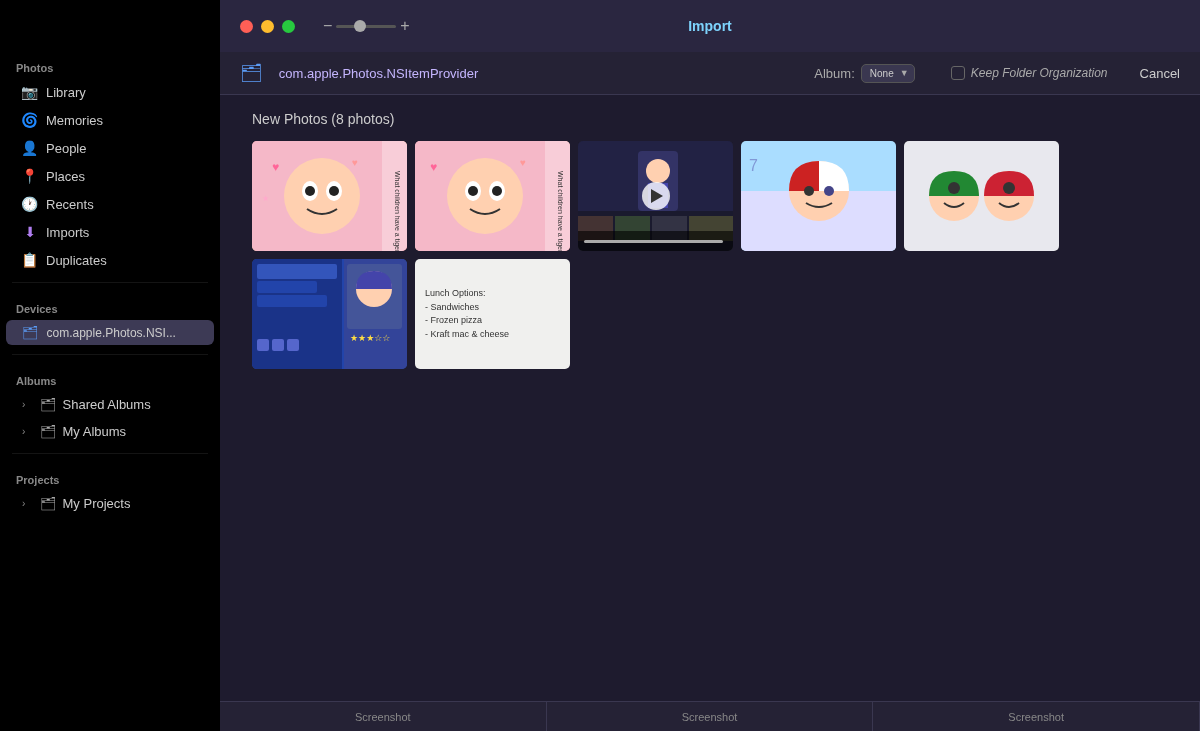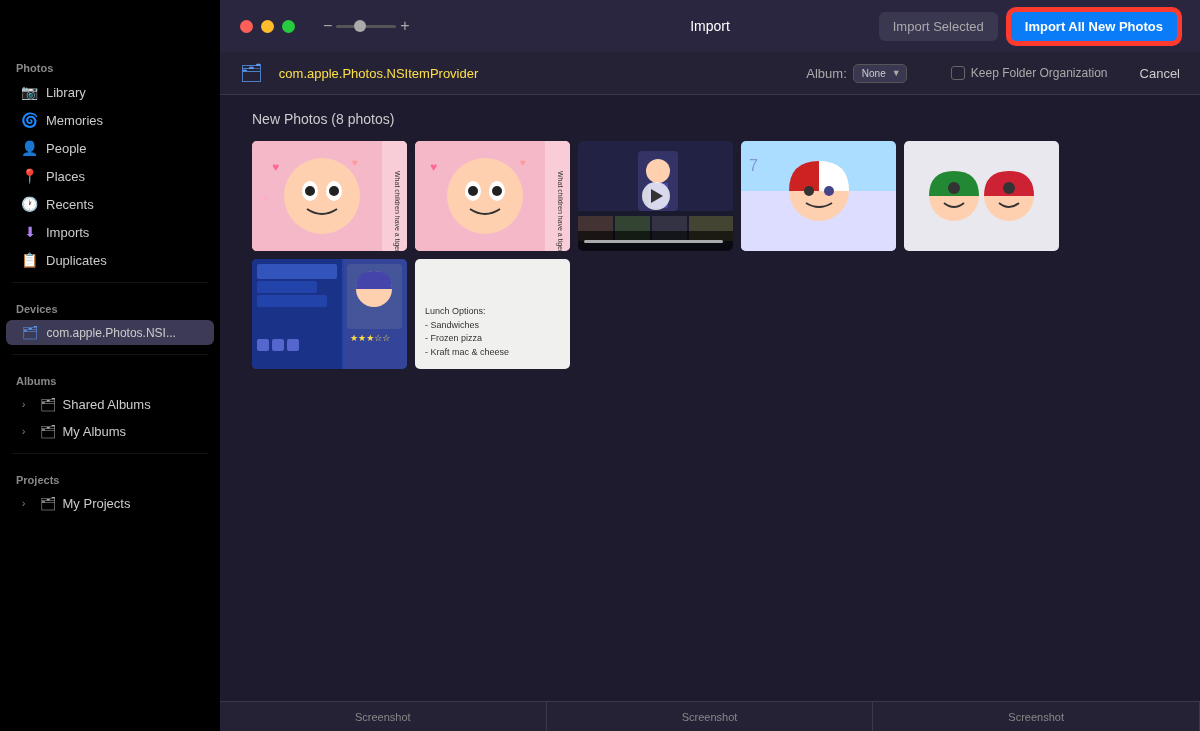--- a/index.html
+++ b/index.html
@@ -155,23 +155,23 @@
       background: #aaa;
       border-radius: 50%;
       top: -4.5px;
       left: 30%;
     }
 
     .title-center {
       position: absolute;
       left: 50%;
       transform: translateX(-50%);
-      color: #ffffff;
+      color: #7dd3fc;
       font-size: 14px;
-      font-weight: 400;
+      font-weight: 700;
     }
 
     .titlebar-actions {
       display: flex;
       align-items: center;
       gap: 10px;
     }
 
     .btn-import-selected {
       background: #3a3750;
@@ -204,21 +204,21 @@
       border-bottom: 1px solid #3a3750;
       background: #252235;
     }
 
     .folder-icon {
       color: #5b9cf6;
       font-size: 18px;
     }
 
     .device-name {
-      color: #fde047;
+      color: #c4b5fd;
       font-size: 13px;
     }
 
     .album-label {
       margin-left: auto;
       color: #aaa;
       font-size: 13px;
       display: flex;
       align-items: center;
       gap: 6px;
@@ -250,21 +250,22 @@
       color: #aaa;
       pointer-events: none;
     }
 
     .keep-folder {
       display: flex;
       align-items: center;
       gap: 6px;
       color: #aaa;
       font-size: 12px;
-      margin-left: 28px;
+      margin-left: 20px;
+      font-style: italic;
     }
 
     .checkbox {
       width: 14px;
       height: 14px;
       border: 1px solid #666;
       border-radius: 3px;
       background: transparent;
     }
 
@@ -337,21 +338,21 @@
       align-items: center;
       justify-content: center;
       font-size: 11px;
       color: #888;
       border-right: 1px solid #3a3750;
     }
 
     .thumb-note {
       background: #f0f0ee;
       display: flex;
-      align-items: flex-end;
+      align-items: center;
       justify-content: flex-start;
       padding: 10px;
     }
 
     .note-text {
       font-size: 9px;
       color: #333;
       line-height: 1.5;
     }
 
@@ -490,24 +491,20 @@
         <span class="zoom-btn">−</span>
         <div class="zoom-slider">
           <div class="zoom-thumb"></div>
         </div>
         <span class="zoom-btn">+</span>
       </div>
     </div>
 
     <div class="title-center">Import</div>
 
-    <div class="titlebar-actions">
-      <button class="btn-import-selected">Import Selected</button>
-      <button class="btn-import-all">Import All New Photos</button>
-    </div>
   </div>
 
   <div class="import-bar">
     <span class="folder-icon">🗂</span>
     <span class="device-name">com.apple.Photos.NSItemProvider</span>
 
     <div class="album-label">
       <span>Album:</span>
       <div class="album-select-wrap">
         <select class="album-select">

